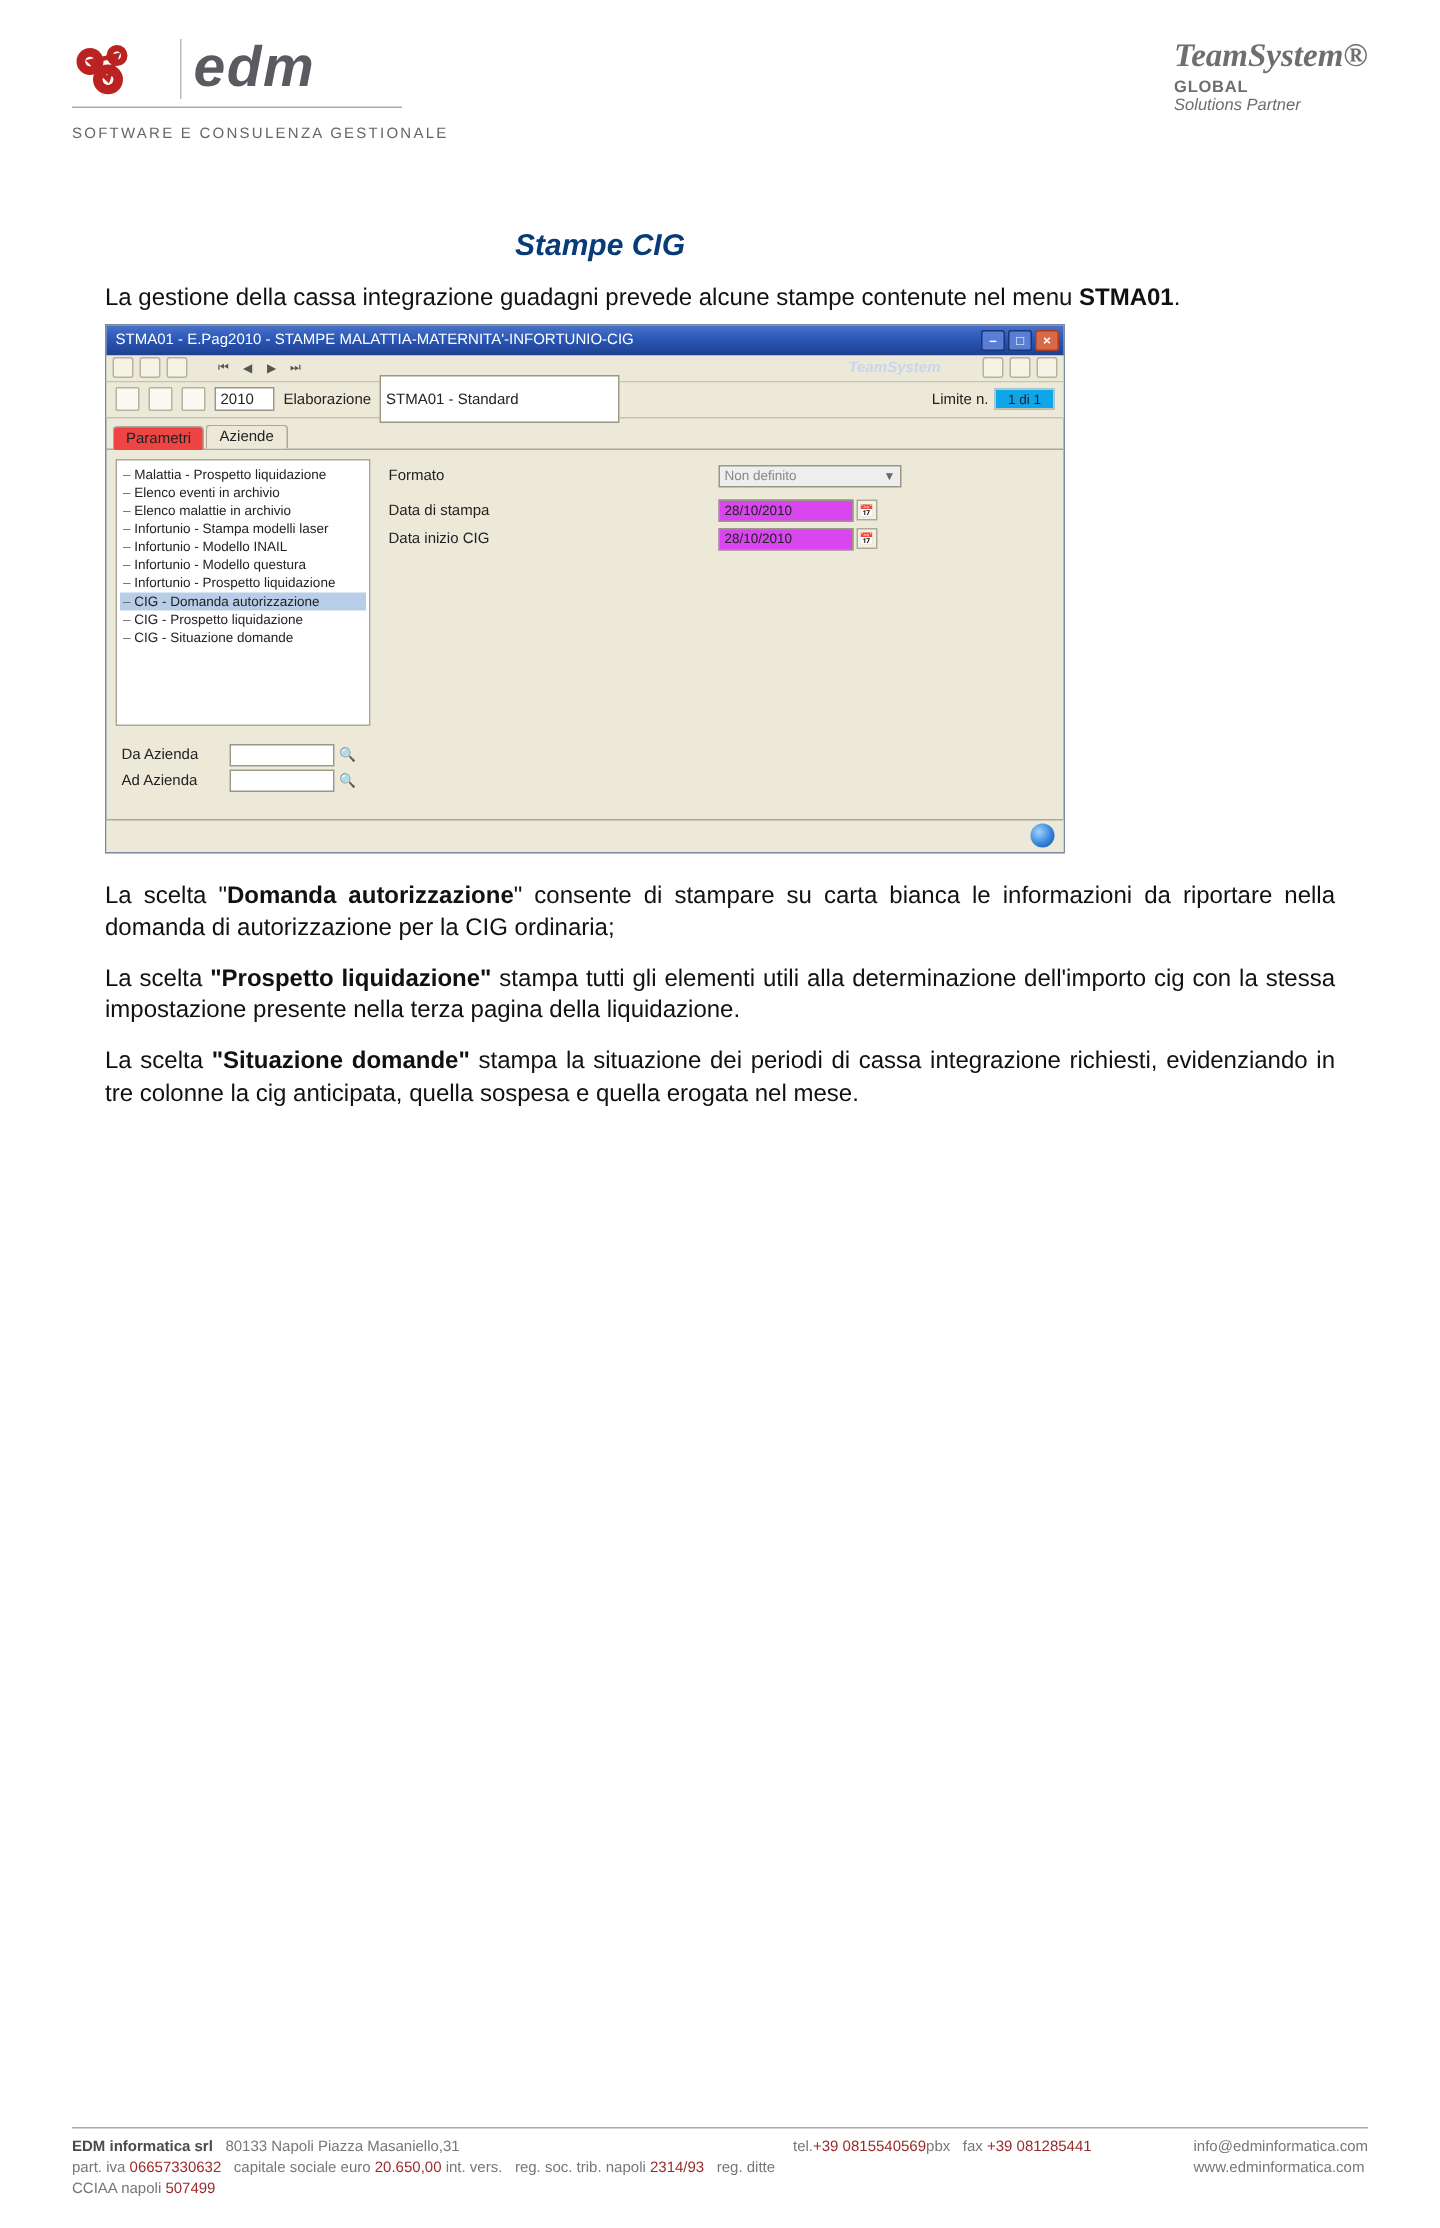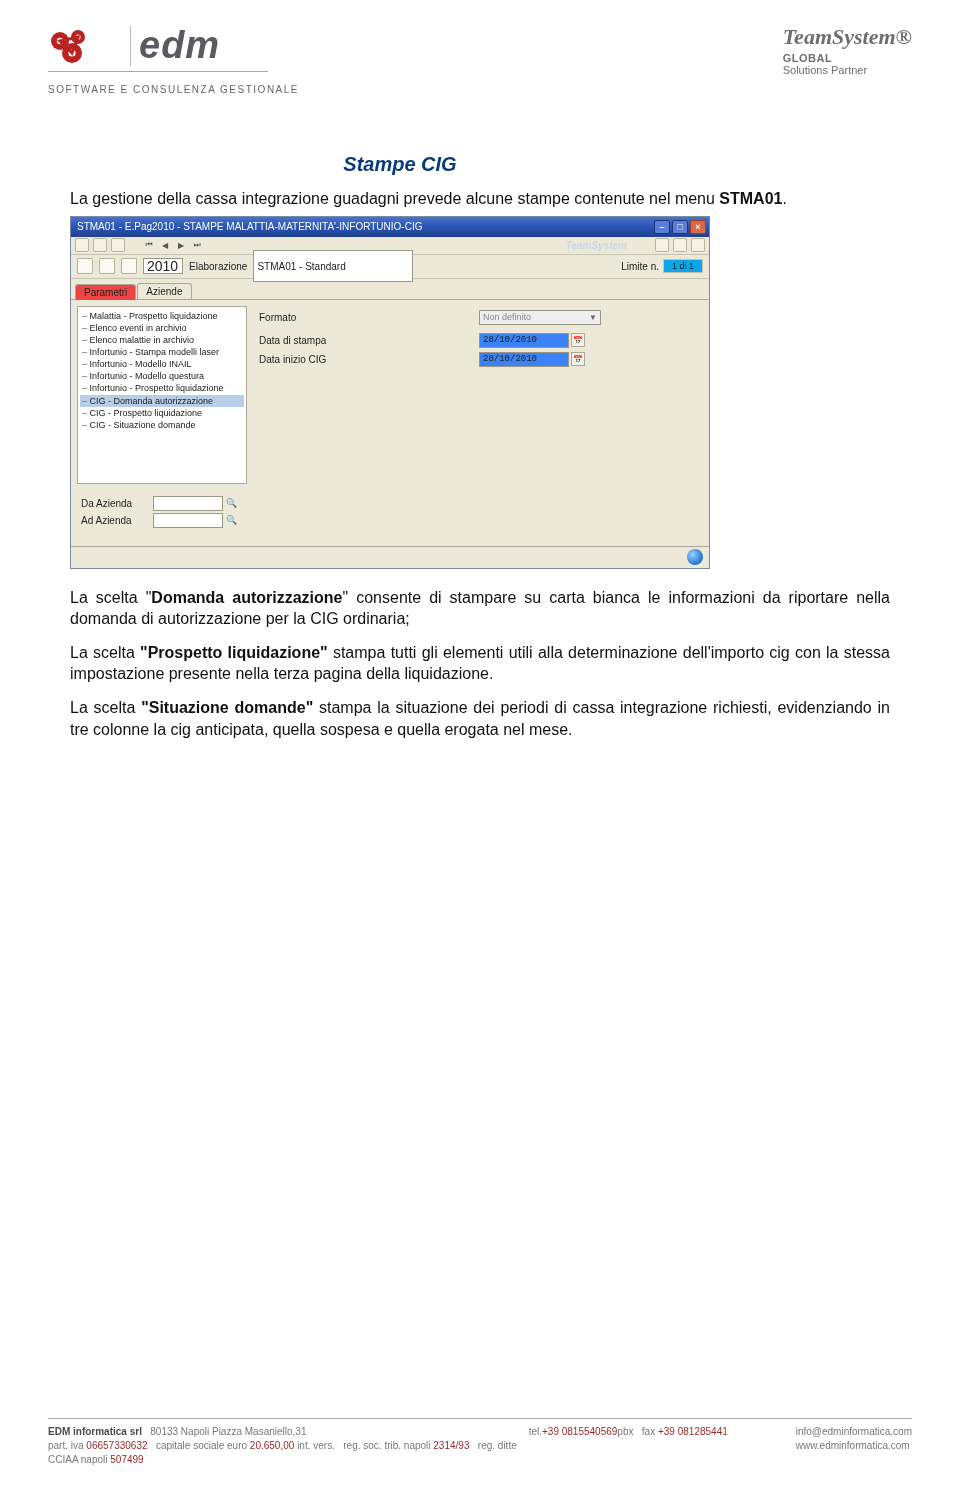--- a/index.html
+++ b/index.html
@@ -12,32 +12,32 @@
     position: relative;
   }
   
   .page-header {
     display: flex;
     justify-content: space-between;
     align-items: flex-start;
     padding: 24px 48px 8px 48px;
   }
   .logo-edm { display: flex; flex-direction: column; }
-  .logo-edm-main { display: flex; align-items: center; gap: 16px; }
+  .logo-edm-main { display: flex; align-items: center; gap: 6px; }
   .edm-blobs { width: 60px; height: 34px; position: relative; }
   .edm-blobs svg { width: 100%; height: 100%; }
   .edm-text { font-size: 38px; font-weight: 800; color: #595b60; letter-spacing: 1px; font-style: italic; border-left: none; padding-left: 6px; margin-left: -4px; }
   .edm-text-wrap { display:flex; align-items:center; }
   .edm-divider-v { width:1px; height:40px; background:#bbb; margin:0 6px; }
   .logo-edm-sub { font-size: 10px; letter-spacing: 1.5px; color: #666; margin-top: 12px; text-transform: uppercase; }
   .hdr-divider { border:none; border-top:1px solid #aaa; margin: 4px 0 0 0; width: 220px; }
   .logo-ts { text-align: left; }
   .ts-top { font-family: Georgia, serif; font-style: italic; font-weight: bold; font-size: 22px; color: #6e6e6e; }
   .ts-sub1 { font-size: 11px; font-weight: bold; color: #6e6e6e; letter-spacing: 0.5px; margin-top:2px; }
-  .ts-sub2 { font-size: 11px; color: #6e6e6e; }
+  .ts-sub2 { font-size: 11px; font-style: italic; color: #6e6e6e; }
 
   
   .content { padding: 30px 70px 0 70px; }
   .title-line {
     font-family: 'Trebuchet MS', Arial, sans-serif;
     font-size: 20px; font-weight: bold; font-style: italic;
     color: #073b7a; text-align: center; margin: 20px 0 12px 180px; width: 300px;
   }
   .body-text {
     font-family: 'Century Gothic', 'Trebuchet MS', Arial, sans-serif;
@@ -67,42 +67,42 @@
   .tb-btn.close { background:#d96a49; border-color:#a83d1f; }
   .menubar { height:18px; background:#ece9d8; display:flex; align-items:center; padding:0 4px; gap:4px; border-bottom:1px solid #c6c3b3; }
   .menu-icon { width:14px; height:14px; background:#f5f3e6; border:1px solid #b5b39e; border-radius:2px; }
   .menu-text { font-size:10px; }
   .nav-btn { width:12px; height:12px; display:inline-flex; align-items:center; justify-content:center; font-size:8px; color:#555; }
   .toolbar {
     height: 24px; background:#ece9d8; display:flex; align-items:center; gap:6px;
     padding: 2px 6px; border-bottom:1px solid #c6c3b3;
   }
   .tbar-icon { width:16px; height:16px; border:1px solid #b5b39e; background:#fbfaf2; border-radius:1px; }
-  .tbar-year { width:40px; height:16px; background:#fff; border:1px solid #9a9885; font-size:14px; padding:0 3px; display:flex; align-items:center; }
+  .tbar-year { width:40px; height:16px; background:#fff; border:1px solid #9a9885; font-size:10px; padding:0 3px; display:flex; align-items:center; }
   .tbar-lbl { font-size:10px; }
   .tbar-combo { width:160px; height:32px; background:#fff; border:1px solid #9a9885; font-size:10px; padding:0 3px; display:flex; align-items:center; }
   .tbar-right { margin-left:auto; font-size:10px; display:flex; align-items:center; gap:4px; }
   .tbar-page { width:40px; height:14px; background:#0ea5e9; border:1px solid #c6c3b3; font-size:9px; display:flex; align-items:center; justify-content:center; }
 
   .tab-row { display:flex; gap:1px; padding: 4px 4px 0 4px; border-bottom:1px solid #aca899; }
   .tab { padding:2px 8px; background:#ece9d8; border:1px solid #aca899; border-bottom:none; border-radius:3px 3px 0 0; font-size:10px; }
   .tab.active { background:#ef4444; position:relative; top:1px; }
 
   .panel-body { display:flex; padding:6px; gap:8px; min-height:190px; }
   .tree-panel {
     width: 170px; background:#fff; border:1px solid #aca899; padding:3px 2px;
     font-size:9px; line-height:1.35;
   }
   .tree-item { white-space:nowrap; padding:0 2px; }
   .tree-item::before { content:"– "; color:#666; }
   .tree-item.selected { background:#b8cde8; }
   .form-panel { flex:1; padding: 4px 4px; font-size:10px; }
   .form-row { display:flex; align-items:center; margin-bottom:4px; }
   .form-row .flabel { width:90px; }
-  .form-row .fval { width:90px; height:15px; background:#3b82f6; border:1px solid #9a9885; font-size:9px; padding:0 3px; display:flex; align-items:center;font-family:Liberation Mono, monospace; }
+  .form-row .fval { width:90px; height:15px; background:#d946ef; border:1px solid #9a9885; font-size:9px; padding:0 3px; display:flex; align-items:center; }
   .form-row .fcal { width:14px; height:14px; background:#f3f1e4; border:1px solid #aca899; margin-left:2px; display:flex; align-items:center; justify-content:center; font-size:8px; }
   .formato-row { display:flex; align-items:center; margin-bottom:8px; }
   .formato-row .flabel { width: 220px; }
   .formato-combo { width:122px; height:15px; background:#eee; border:1px solid #9a9885; font-size:9px; padding:0 3px; display:flex; align-items:center; justify-content:space-between; color:#888; }
   .formato-combo .dd { font-size:8px; color:#666; }
 
   .azienda-block { padding: 4px 10px 16px 10px; font-size:10px; }
   .az-row { display:flex; align-items:center; margin:2px 0; }
   .az-row .alabel { width:72px; }
   .az-row .aval { width:70px; height:15px; background:#fff; border:1px solid #9a9885; }

